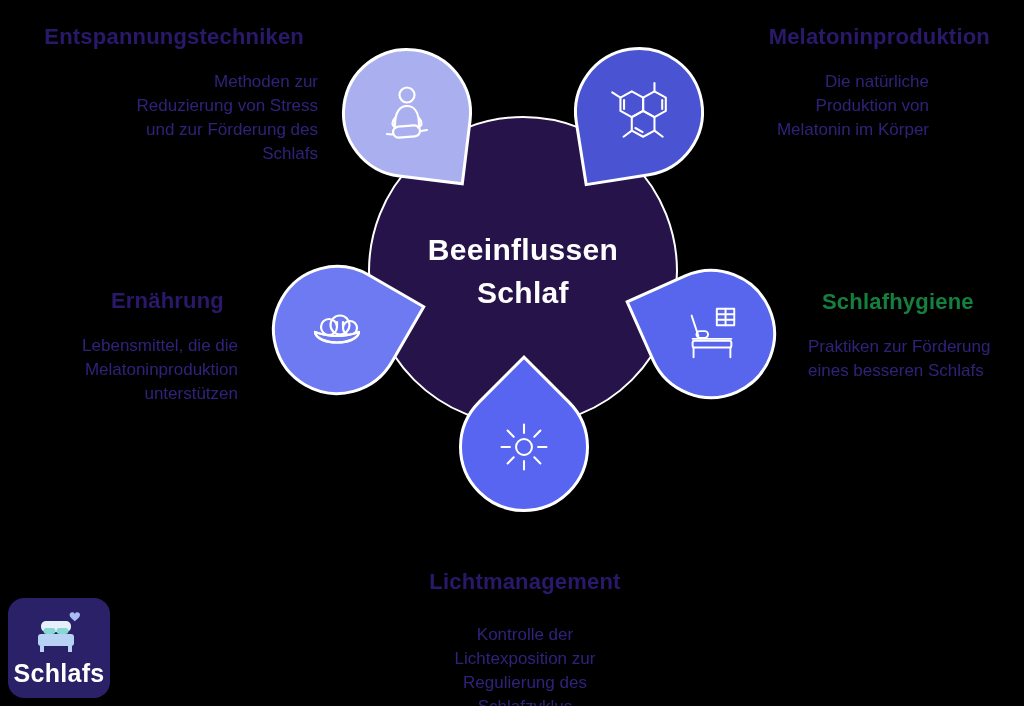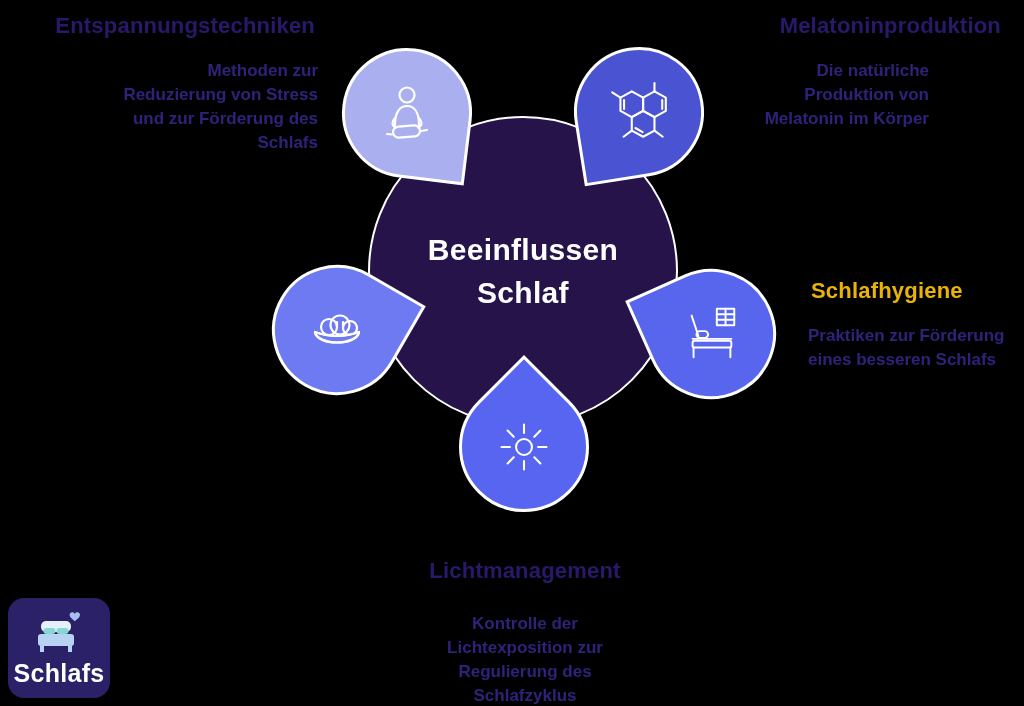--- a/index.html
+++ b/index.html
@@ -34,22 +34,22 @@
   .petal-molecule .icon-wrap{transform:rotate(9deg);}
   .petal-bowl{left:272px;top:265px;border-radius:50% 0 50% 50%;transform:rotate(30deg);}
   .petal-bowl .icon-wrap{transform:rotate(-30deg);}
   .petal-bed{left:646px;top:269px;border-radius:0 50% 50% 50%;transform:rotate(-24deg);}
   .petal-bed .icon-wrap{transform:rotate(24deg);}
   .petal-sun{left:459px;top:382px;border-radius:0 50% 50% 50%;transform:rotate(45deg);}
   .petal-sun .icon-wrap{transform:rotate(-45deg);}
 
   
   .label{position:absolute;}
-  .label h2{margin:3px;font-size:22px;font-weight:bold;letter-spacing:.2px;}
-  .label p{margin:20px 0 0;font-size:17px;font-weight:bold;line-height:24px;}
+  .label h2{margin:14px;font-size:22px;font-weight:bold;letter-spacing:.2px;}
+  .label p{margin:20px 0 0;font-size:17px;font-weight:normal;line-height:24px;}
 
   .label-1{left:0;top:10px;width:318px;text-align:right;}
   .label-1 p{width:195px;margin-left:auto;}
   .label-2{left:754px;top:10px;width:250px;text-align:right;}
   .label-2 p{width:175px;}
   .label-3{left:0;top:274px;width:238px;text-align:right;}
   .label-3 p{width:185px;margin-left:auto;}
   .label-4{left:808px;top:275px;width:212px;text-align:left;}
   .label-4 p{width:205px;}
   .label-5{left:405px;top:555px;width:240px;text-align:center;}
@@ -158,23 +158,27 @@
   <div class="label label-1">
     <h2 style="color: rgb(42, 25, 107);">Entspannungstechniken</h2>
     <p style="color: rgb(50, 33, 122);">Methoden zur Reduzierung von Stress und zur Förderung des Schlafs</p>
   </div>
 
   <div class="label label-2">
     <h2 style="color: rgb(42, 25, 107);">Melatoninproduktion</h2>
     <p style="color: rgb(50, 33, 122);">Die natürliche Produktion von Melatonin im Körper</p>
   </div>
 
+  <div class="label label-3">
+    <h2 style="color: rgb(42, 25, 107);">Ernährung</h2>
+    <p style="color: rgb(50, 33, 122);">Lebensmittel, die die Melatoninproduktion unterstützen</p>
+  </div>
 
   <div class="label label-4">
-    <h2 style="color: #eab308;">Schlafhygiene</h2>
+    <h2 style="color: #15803d;">Schlafhygiene</h2>
     <p style="color: rgb(50, 33, 122);">Praktiken zur Förderung eines besseren Schlafs</p>
   </div>
 
   <div class="label label-5">
     <h2 style="color: rgb(42, 25, 107);">Lichtmanagement</h2>
     <p style="color: rgb(50, 33, 122);">Kontrolle der Lichtexposition zur Regulierung des Schlafzyklus</p>
   </div>
 
   <div class="logo" style="background-color: rgb(42, 33, 104);">
     <svg width="66" height="52" viewBox="0 0 64 52">

